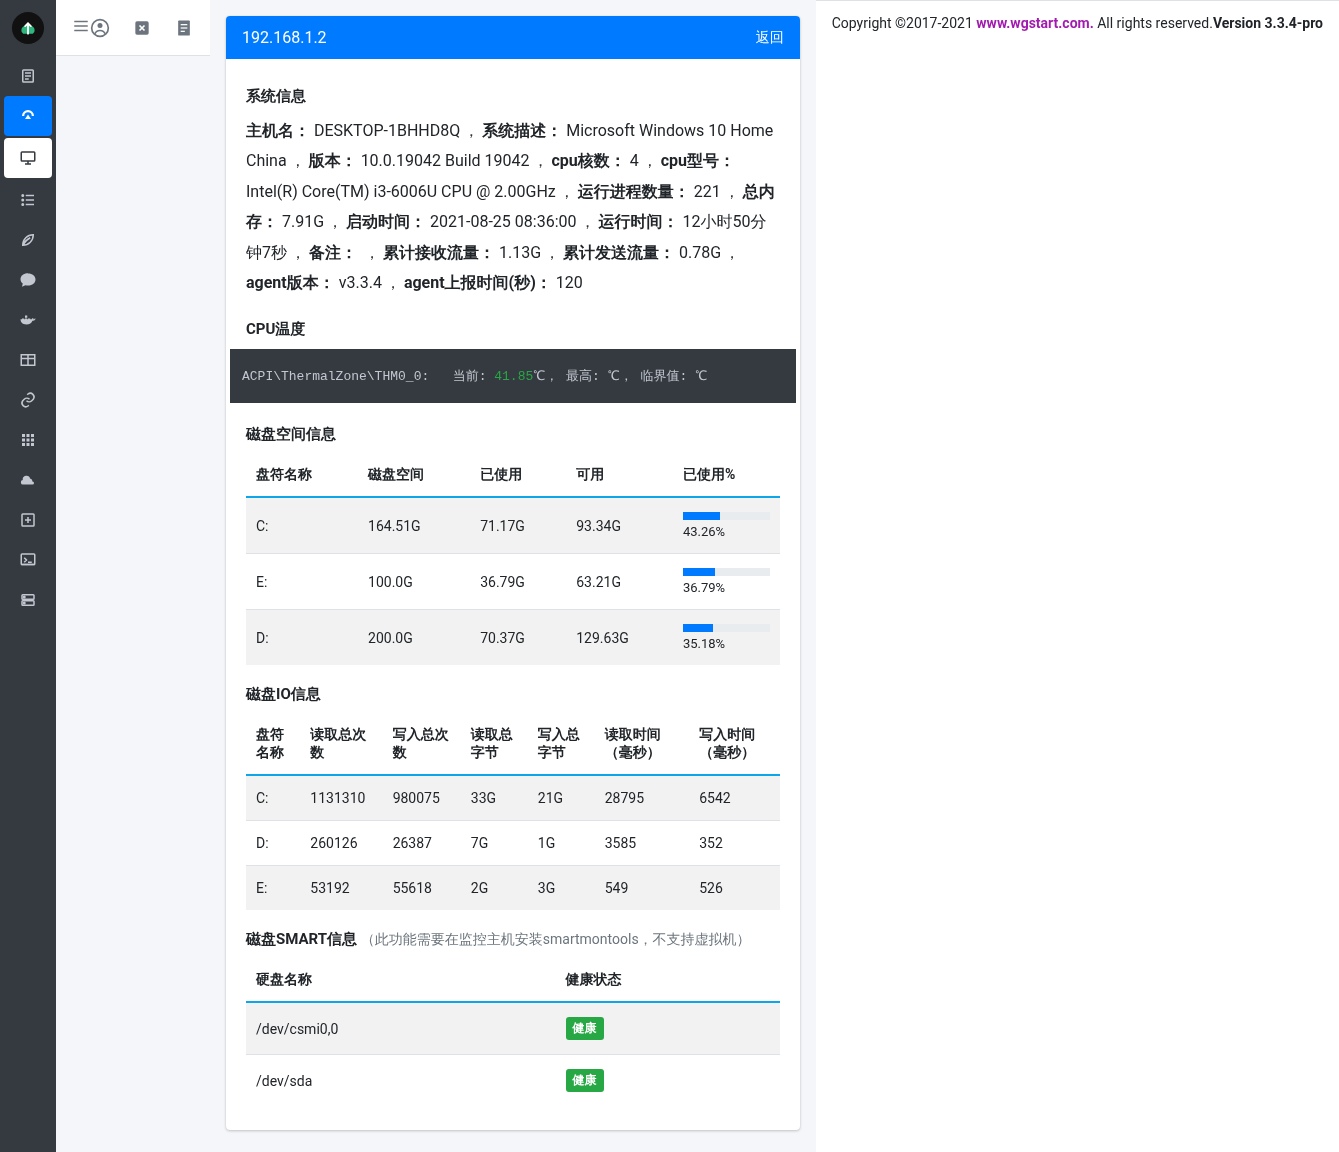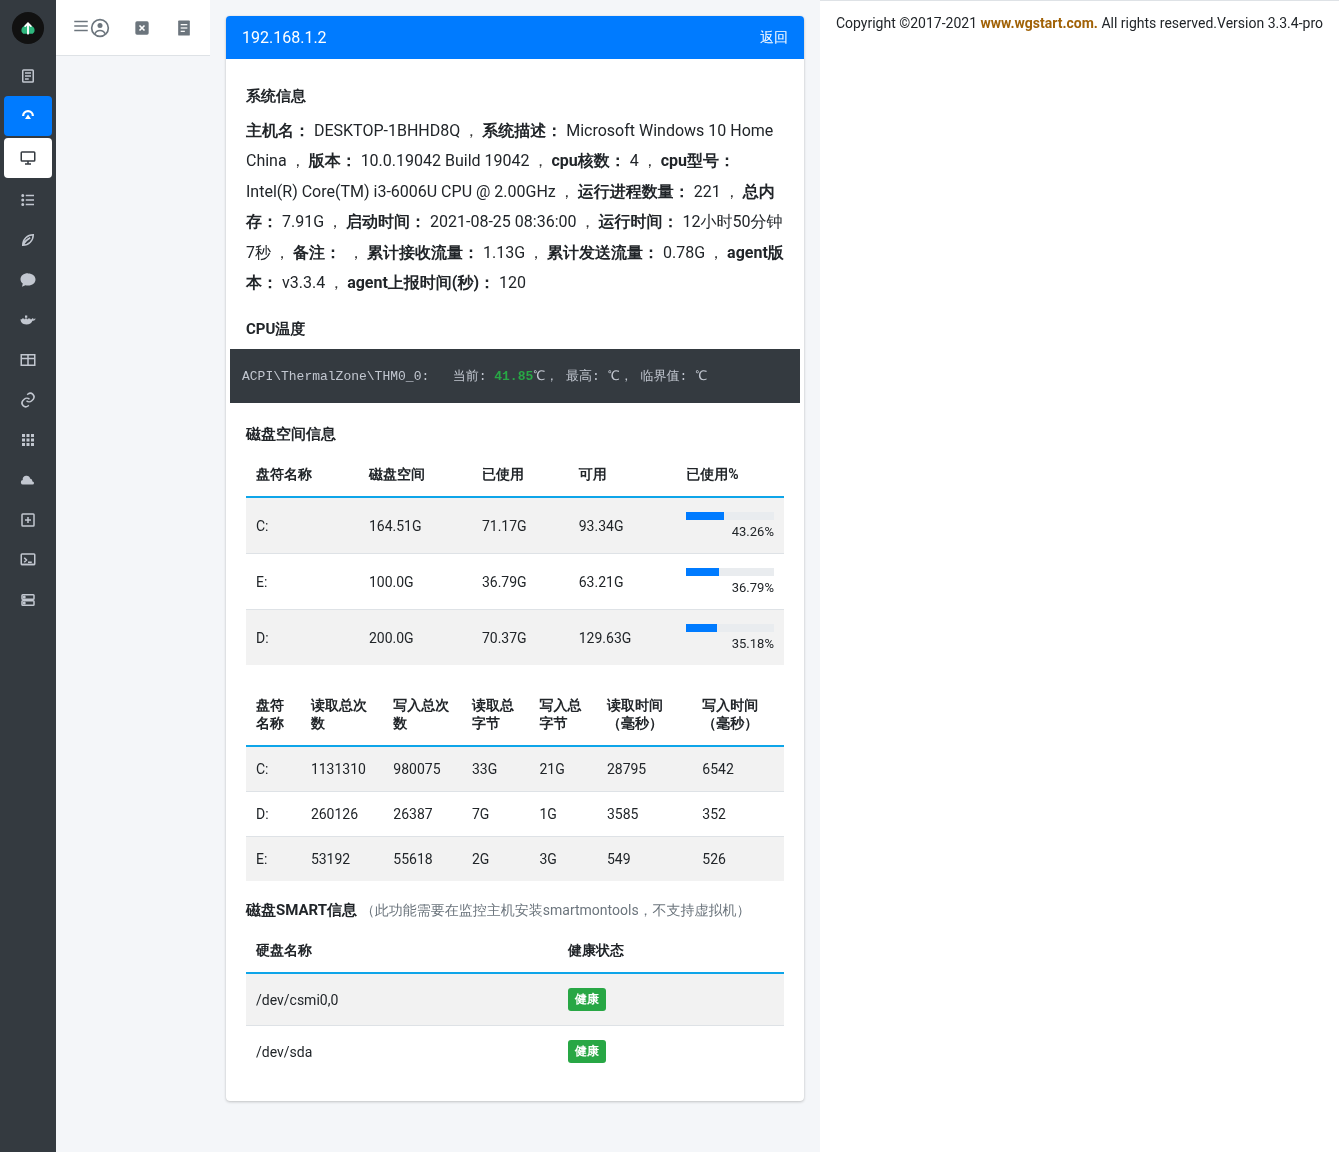--- a/index.html
+++ b/index.html
@@ -128,21 +128,21 @@
 .sysinfo .sep { margin: 0 3px; color: #333; }
 
 .term {
   background: #343a40;
   color: #c2c7d0;
   font-family: "SFMono-Regular", Consolas, "Liberation Mono", Menlo, monospace;
   font-size: 13px;
   padding: 18px 12px;
   margin: 0 -16px 22px -16px;
 }
-.term .val { color: #28a745; font-weight: bold; }
+.term .val { color: #28a745; }
 
 
 .tbl { width: 100%; border-collapse: collapse; font-size: 14px; margin-bottom: 20px; }
 .tbl th {
   text-align: left;
   font-weight: 700;
   padding: 12px 10px;
   border-bottom: 2px solid #0ea5e9;
   background: #fff;
 }
@@ -153,21 +153,21 @@
 .tbl tbody tr:nth-child(odd) td { background: #f2f2f2; }
 .tbl tbody tr:nth-child(even) td { background: #fff; }
 
 .progress {
   background: #e9ecef;
   height: 8px;
   border-radius: 0;
   overflow: hidden;
 }
 .progress-bar { background: #007bff; height: 100%; }
-.pct-label { font-size: 13px; color: #212529; margin-top: 4px; text-align: right; }
+.pct-label { font-size: 13px; color: #212529; margin-top: 4px; }
 
 .badge {
   display: inline-block;
   background: #28a745;
   color: #fff;
   font-size: 12px;
   padding: 3px 7px;
   border-radius: 3px;
   font-weight: 700;
 }
@@ -176,22 +176,22 @@
 .footer {
   background: #fff;
   border-top: 1px solid #dee2e6;
   padding: 14px 16px;
   display: flex;
   justify-content: space-between;
   font-size: 14px;
   color: #212529;
 }
 .footer b { font-weight: 400; }
-.footer a { color: #a16207; text-decoration: none; font-weight: 700; }
-.footer .right { color: #212529; font-weight: 400; }
+.footer a { color: #a21caf; text-decoration: none; font-weight: 700; }
+.footer .right { color: #212529; font-weight: 700; }
 </style>
 </head>
 <body>
 
 <div class="sidebar">
   <div class="sidebar-logo">
     <svg viewBox="0 0 36 36">
         <circle cx="18" cy="18" r="17" fill="#111"></circle>
         <path d="M11 20a7 5 0 0 1 14 0 4 4 0 0 1-2 4h-10a4 4 0 0 1-2-4z" fill="#2eb67d"></path>
         <path d="M18 12 L18 23 M15 20 L18 23 L21 20" stroke="#fff" stroke-width="2" fill="none" stroke-linecap="round" transform="rotate(180 18 18)"></path>
@@ -401,20 +401,21 @@
                 <td>
                   <div class="progress">
                     <div class="progress-bar" style="width:35.18%"></div>
                   </div>
                   <div class="pct-label">35.18%</div>
                 </td>
               </tr>
             </tbody>
         </table>
 
+        <div class="section-title">磁盘IO信息</div>
         <table class="tbl">
           <thead>
               <tr>
             <th>盘符名称</th>
             <th>读取总次数</th>
             <th>写入总次数</th>
             <th>读取总字节</th>
             <th>写入总字节</th>
             <th>读取时间（毫秒）</th>
             <th>写入时间（毫秒）</th>

